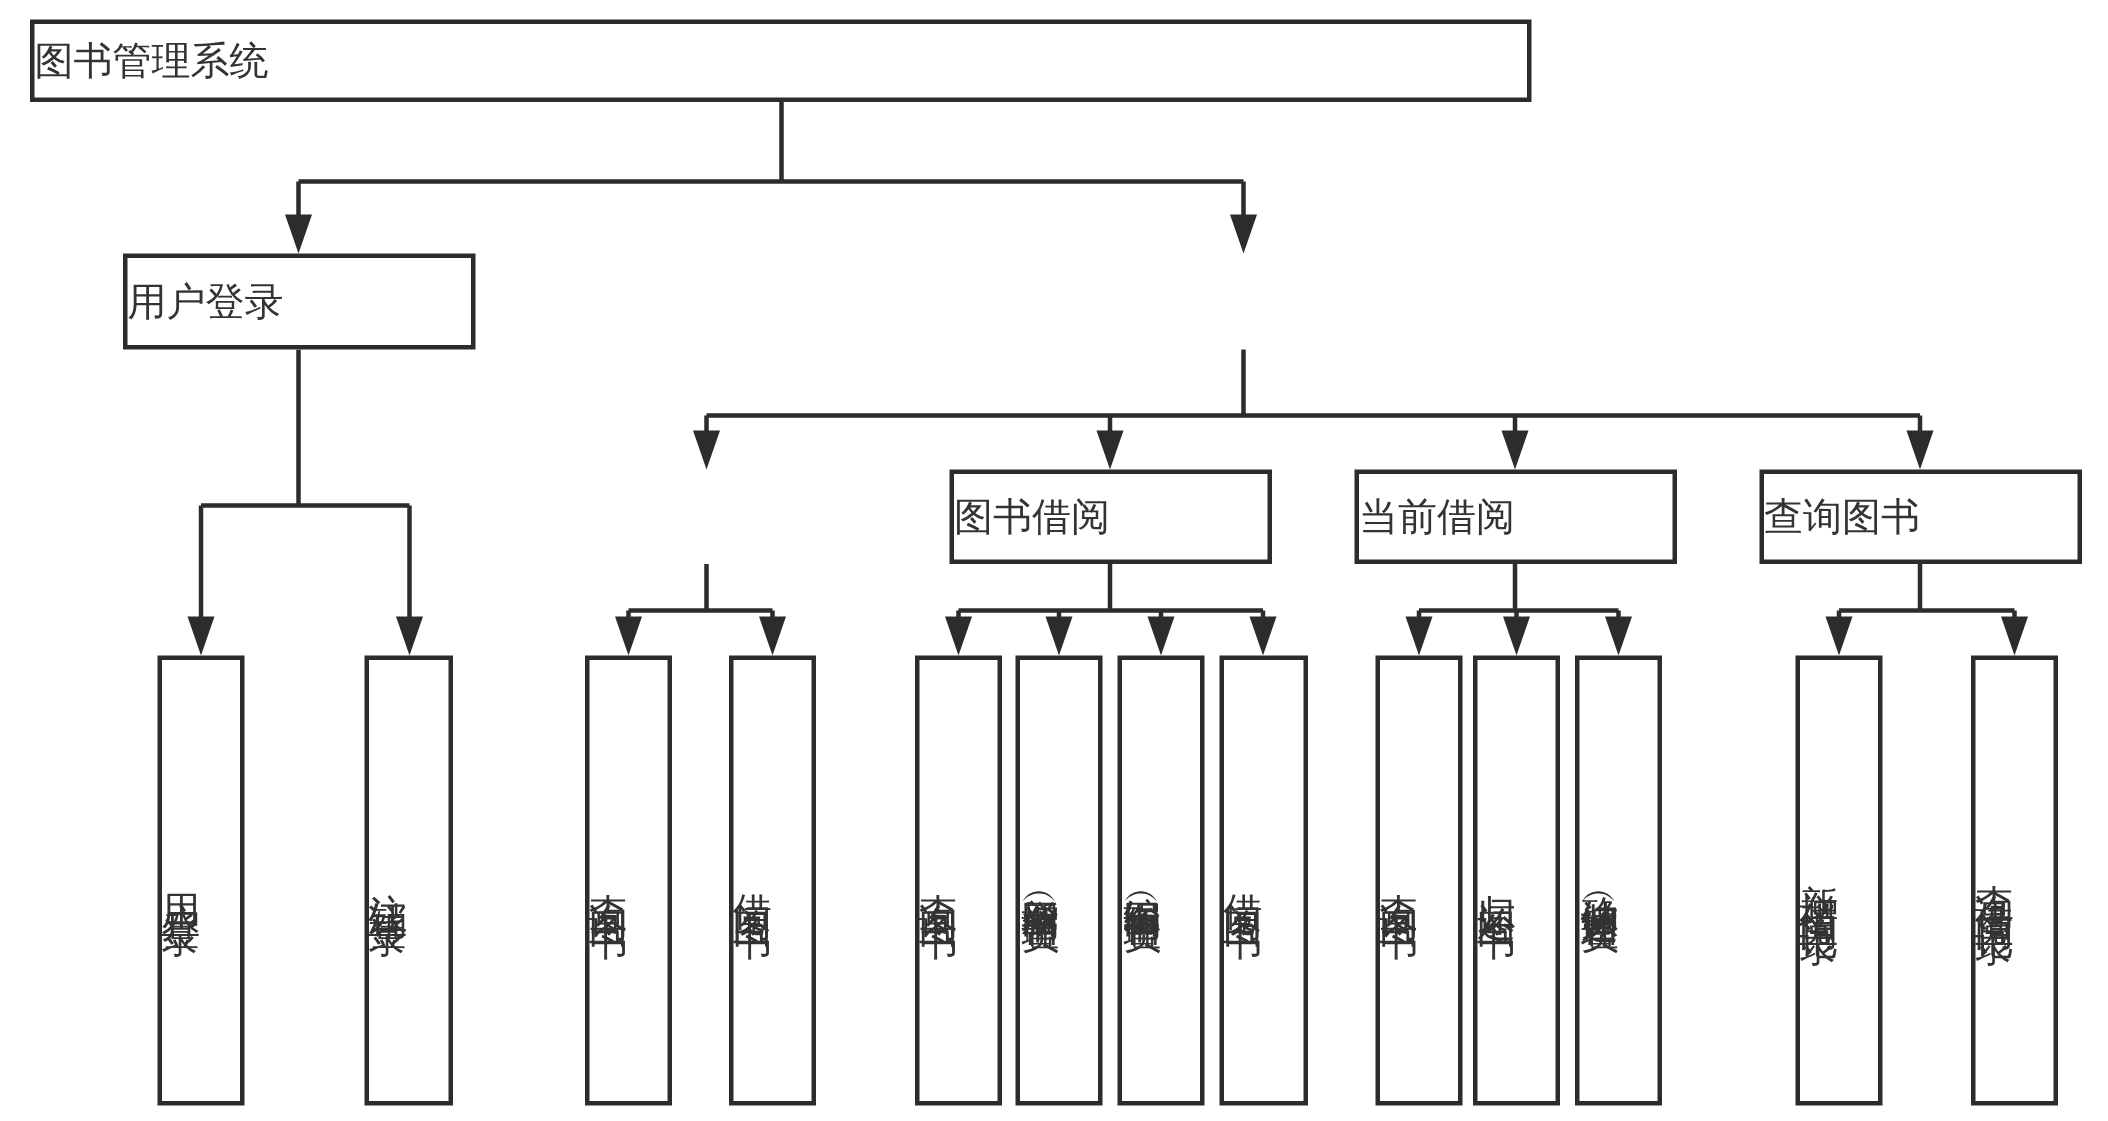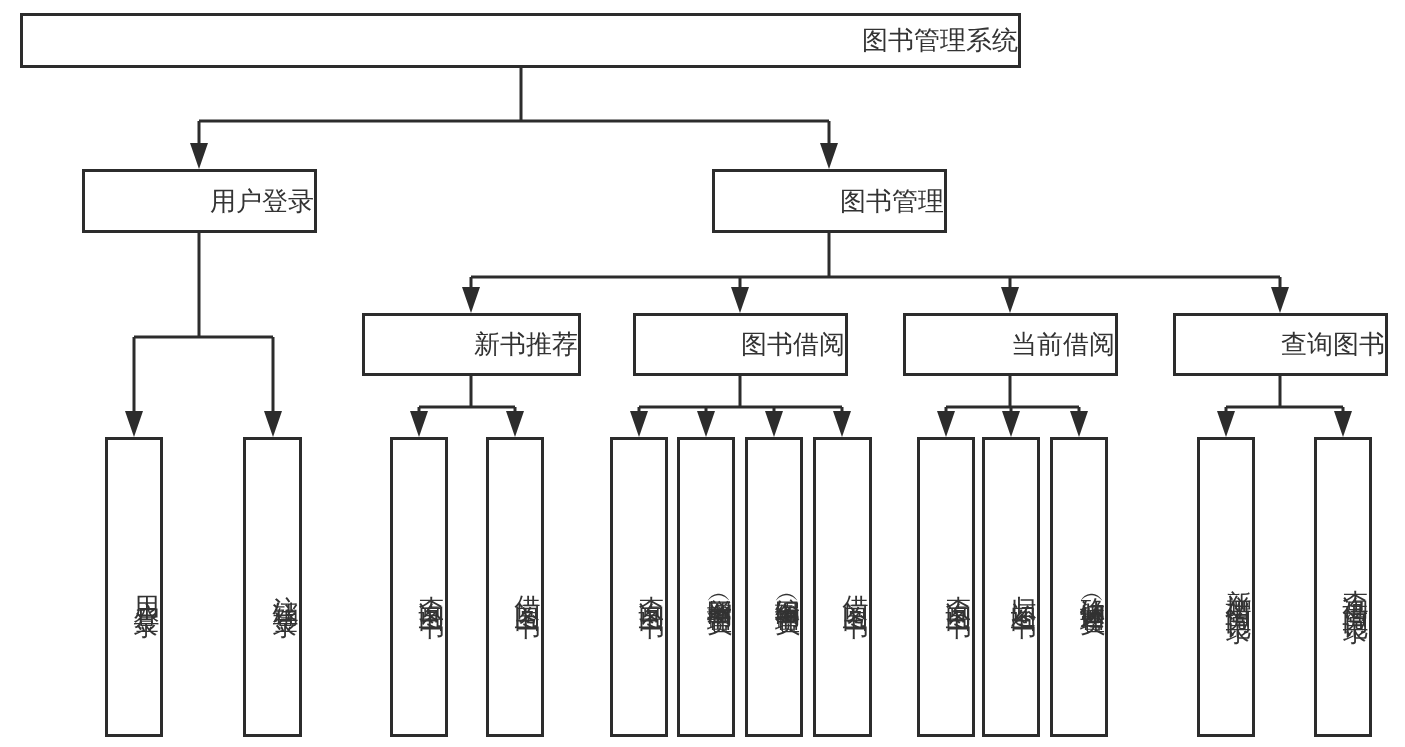--- a/index.html
+++ b/index.html
@@ -25,21 +25,21 @@
     color: var(--line);
     pointer-events: none;
   }
   .node {
     position: absolute;
     box-sizing: border-box;
     border: 3px solid var(--line);
     background: #fff;
     display: flex;
     align-items: center;
-    justify-content: flex-end;
+    justify-content: flex-start;
   }
   .node .lbl {
     font-size: 26px;
     color: var(--text);
     white-space: nowrap;
   }
   .node.v .lbl {
     writing-mode: vertical-rl;
     text-orientation: mixed;
     letter-spacing: 6px;
@@ -96,27 +96,21 @@
     </g>
   </svg>
 
   <div class="node" style="left:20px;top:13px;width:1001px;height:55px">
     <span class="lbl">图书管理系统</span>
   </div>
 
   <div class="node" style="left:82px;top:169px;width:235px;height:64px">
     <span class="lbl">用户登录</span>
   </div>
-  <div class="node" style="left:712px;top:169px;width:235px;height:64px">
-    <span class="lbl">图书管理</span>
-  </div>
 
-  <div class="node" style="left:362px;top:313px;width:219px;height:63px">
-    <span class="lbl">新书推荐</span>
-  </div>
   <div class="node" style="left:633px;top:313px;width:215px;height:63px">
     <span class="lbl">图书借阅</span>
   </div>
   <div class="node" style="left:903px;top:313px;width:215px;height:63px">
     <span class="lbl">当前借阅</span>
   </div>
   <div class="node" style="left:1173px;top:313px;width:215px;height:63px">
     <span class="lbl">查询图书</span>
   </div>
 

